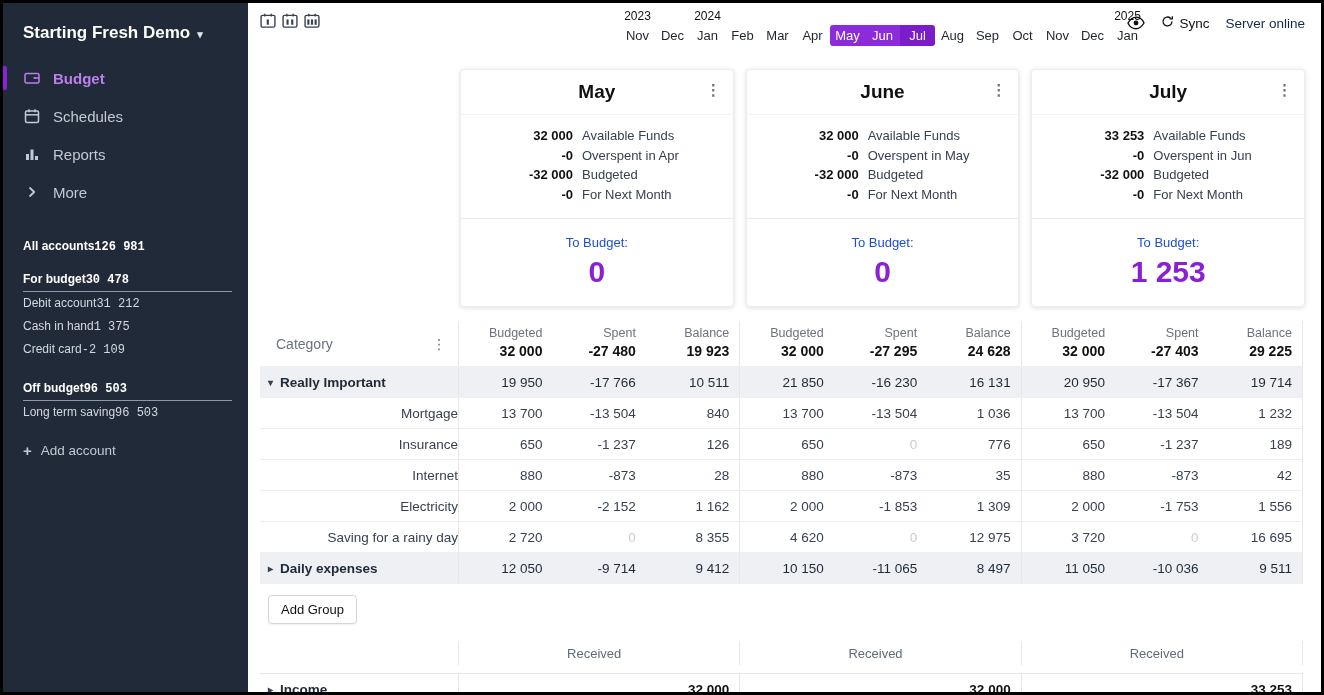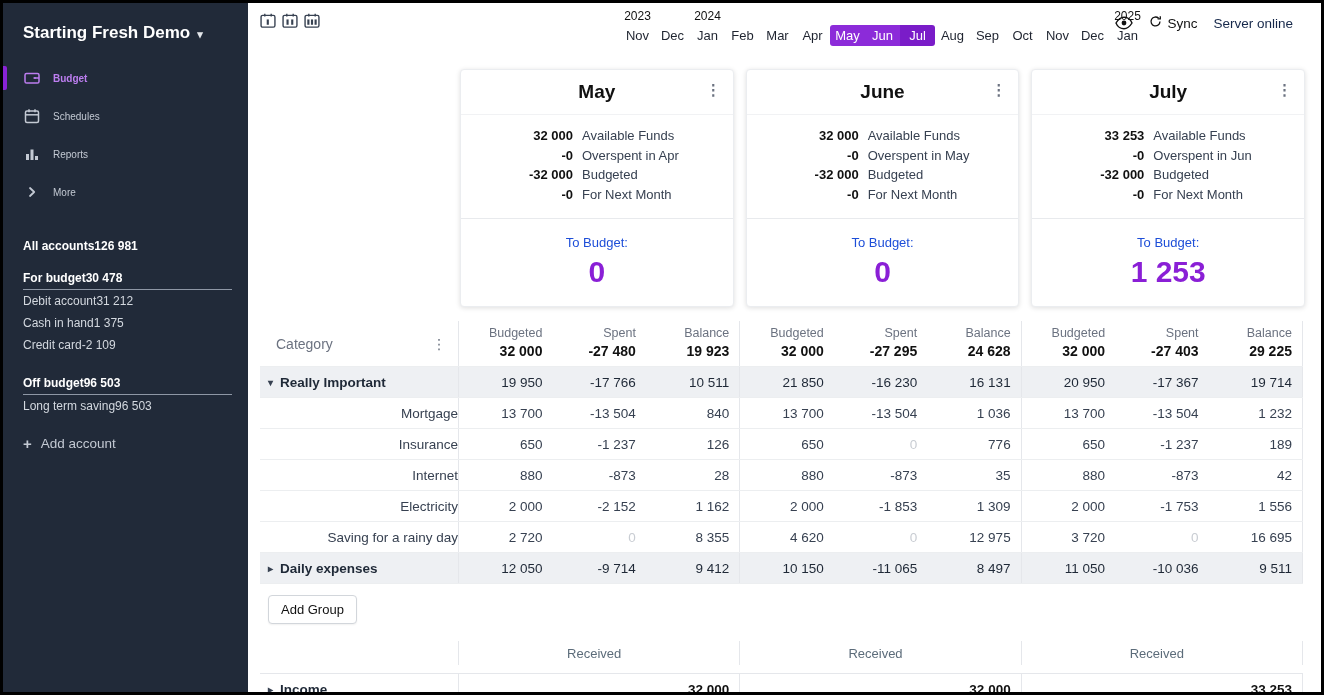--- a/index.html
+++ b/index.html
@@ -3,48 +3,48 @@
 <meta charset="utf-8">
 <style>
   * { box-sizing: border-box; margin: 0; padding: 0; }
   body { font-family: "Liberation Sans", sans-serif; background: #fff; }
   .frame { width: 1324px; height: 695px; border: 3px solid #000; display: flex; overflow: hidden; background: #fff; }
 
   
   .sidebar { width: 245px; flex-shrink: 0; background: #212a39; color: #c6ccd6; padding-top: 12px; display: flex; flex-direction: column; }
   .file-menu { color: #fff; font-size: 17px; font-weight: 700; padding: 8px 20px 16px; cursor: pointer; }
   .file-menu .caret { font-size: 11px; margin-left: 7px; color: #e3e6ea; }
-  .nav-item { display: flex; align-items: center; gap: 12px; height: 38px; padding: 0 20px; font-size: 10px; color: #c3c9d3; position: relative; cursor: pointer; }
+  .nav-item { display: flex; align-items: center; gap: 12px; height: 38px; padding: 0 20px; font-size: 15px; color: #c3c9d3; position: relative; cursor: pointer; }
   .nav-item.active { color: #bd7ef0; font-weight: 700; }
   .nav-item.active::before { content: ""; position: absolute; left: 0; top: 7px; bottom: 7px; width: 4px; background: #8a23d6; border-radius: 0 2px 2px 0; }
   .nav-icon { width: 18px; display: inline-flex; justify-content: center; }
   .accounts { margin-top: 24px; }
   .acct-row { display: flex; justify-content: flex-start; align-items: baseline; margin: 0 16px 0 20px; padding: 4px 0; font-size: 12px; color: #d3d8df; cursor: pointer; }
   .acct-row.total { font-weight: 700; color: #fff; margin-bottom: 10px; }
   .acct-row.section { font-weight: 700; color: #fff; border-bottom: 1px solid #8e97a5; margin-top: 6px; }
   .acct-row.section.spaced { margin-top: 16px; }
-  .acct-value { text-align: right; }
+  .acct-value { text-align: right; font-family: Liberation Mono, monospace; }
   .add-account { display: flex; align-items: center; gap: 9px; margin: 18px 20px; font-size: 13.5px; color: #c3c9d3; cursor: pointer; }
   .add-account .plus { font-size: 15px; font-weight: 700; }
 
   
   .main { flex: 1; display: flex; flex-direction: column; position: relative; background: #fff; overflow: hidden; }
 
   .topbar { position: relative; height: 64px; flex-shrink: 0; }
   .view-toggles { position: absolute; left: 12px; top: 10px; display: flex; gap: 6px; }
   .vt { cursor: pointer; display: inline-flex; }
   .timeline { position: absolute; left: 372px; top: 6px; display: flex; }
   .m-cell { width: 35px; text-align: center; cursor: pointer; }
   .m-year { height: 16px; font-size: 12px; color: #111; }
   .m-label { height: 21px; line-height: 21px; font-size: 13px; color: #1f2430; }
   .m-label.selected { background: #8c2bd9; color: #fff; }
   .m-label.selected.first { border-radius: 3px 0 0 3px; }
   .m-label.selected.last { border-radius: 0 3px 3px 0; }
   .m-label.current { background: #7a1cc8; }
-  .top-right { position: absolute; right: 28px; top: 12px; display: flex; align-items: center; gap: 16px; font-size: 13.5px; }
+  .top-right { position: absolute; right: 16px; top: 12px; display: flex; align-items: center; gap: 16px; font-size: 13.5px; }
   .sync-btn { display: flex; align-items: center; gap: 5px; color: #111; cursor: pointer; }
   .server-status { color: #16284a; cursor: pointer; }
   .eye { cursor: pointer; display: inline-flex; }
 
   
   .cards { display: flex; gap: 12px; margin: 2px 16px 14px 212px; flex-shrink: 0; }
   .card { flex: 1; background: #fff; border: 1px solid #ebedf0; border-radius: 4px; box-shadow: 0 1px 5px rgba(0,0,0,0.13); height: 238px; }
   .card-header { height: 45px; display: flex; align-items: center; justify-content: center; font-size: 19px; font-weight: 700; color: #111; border-bottom: 1px solid #f1f2f4; position: relative; }
   .card-menu { position: absolute; right: 12px; top: 11px; color: #6b7280; font-size: 15px; cursor: pointer; }
   .card-summary { padding: 11px 0 6px; }

